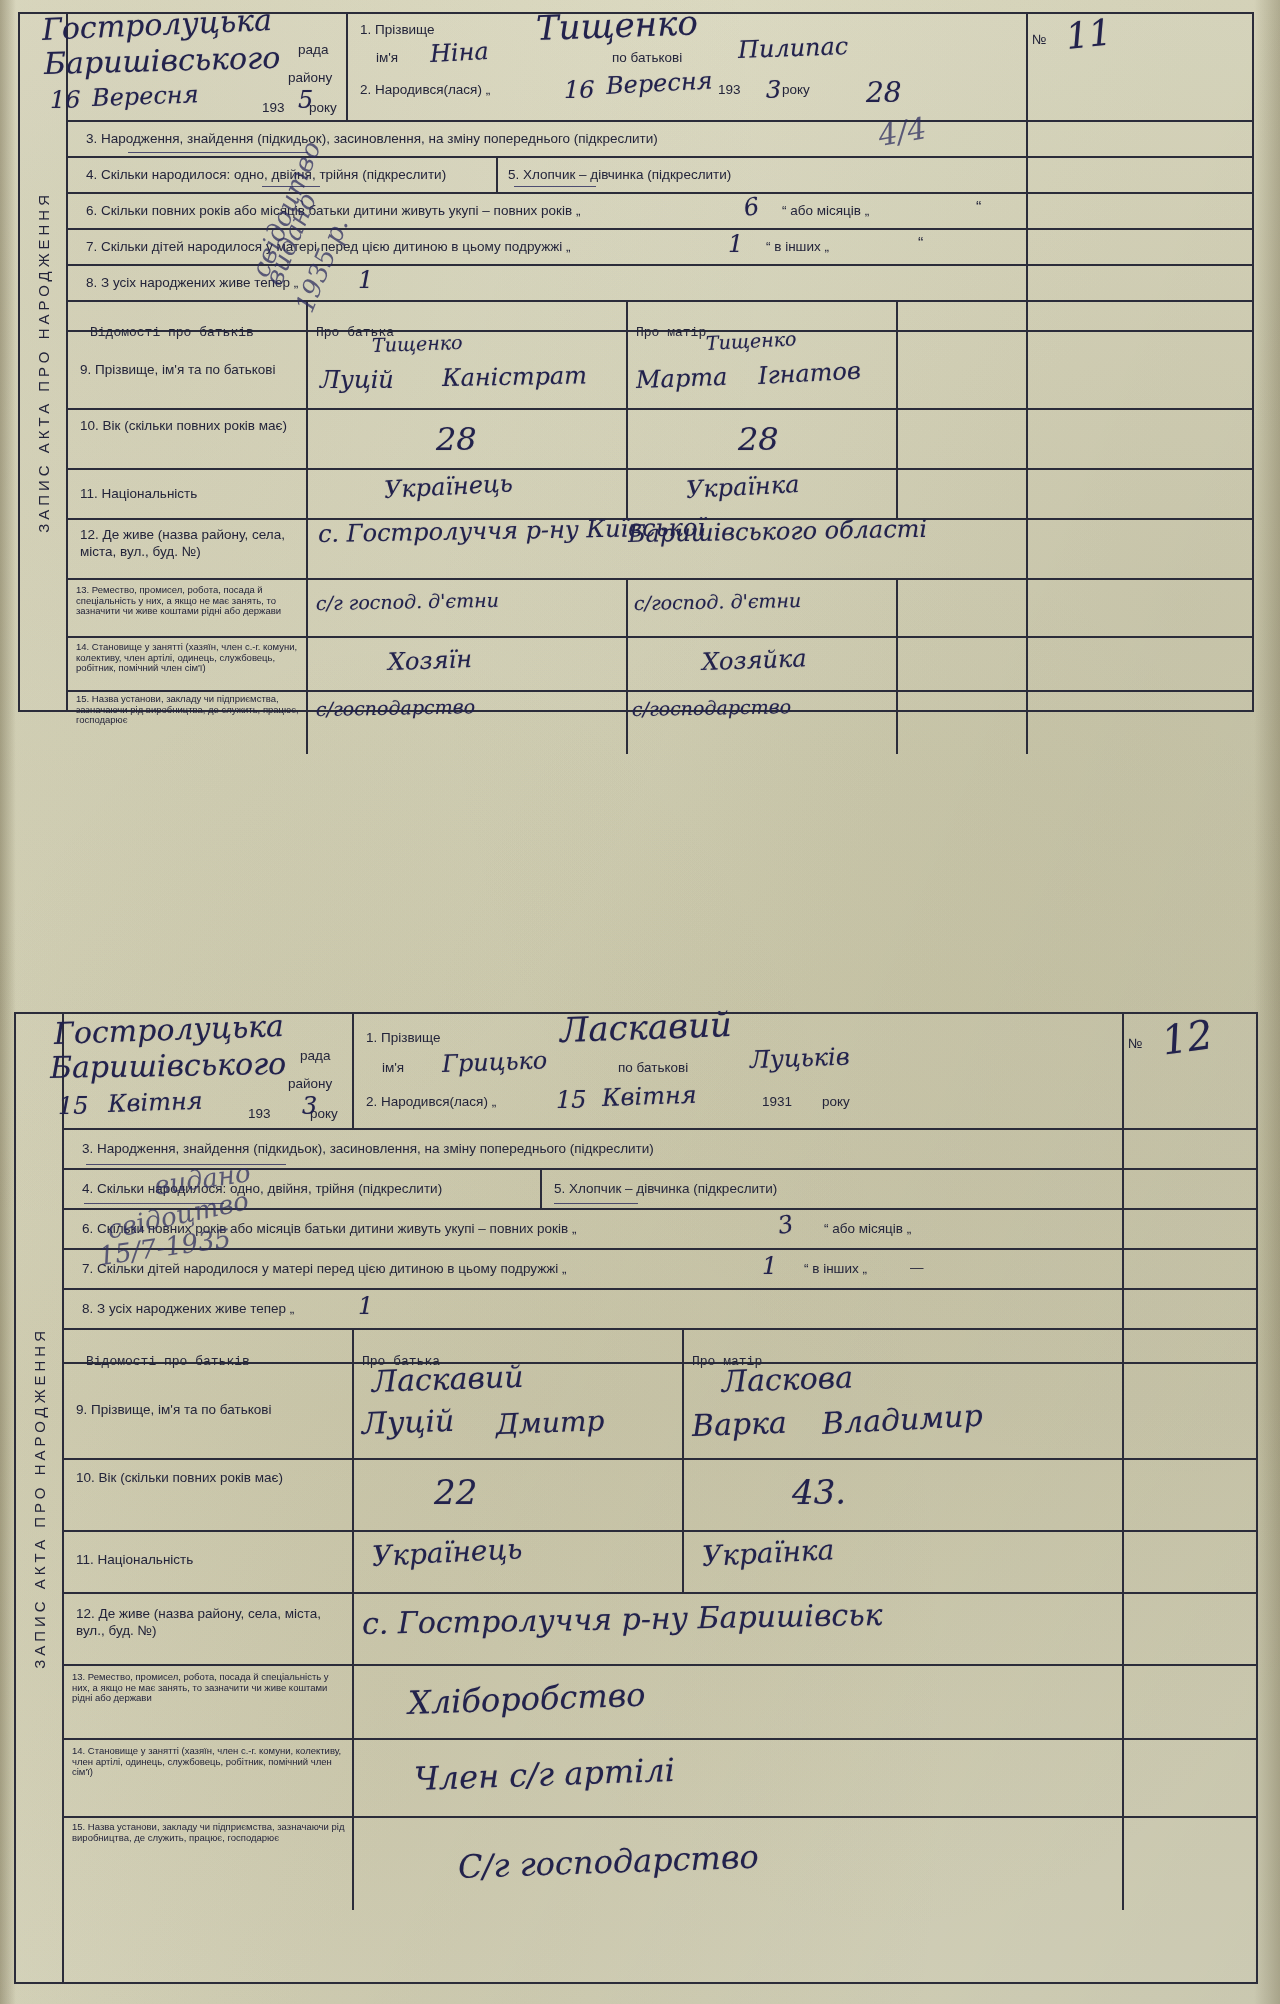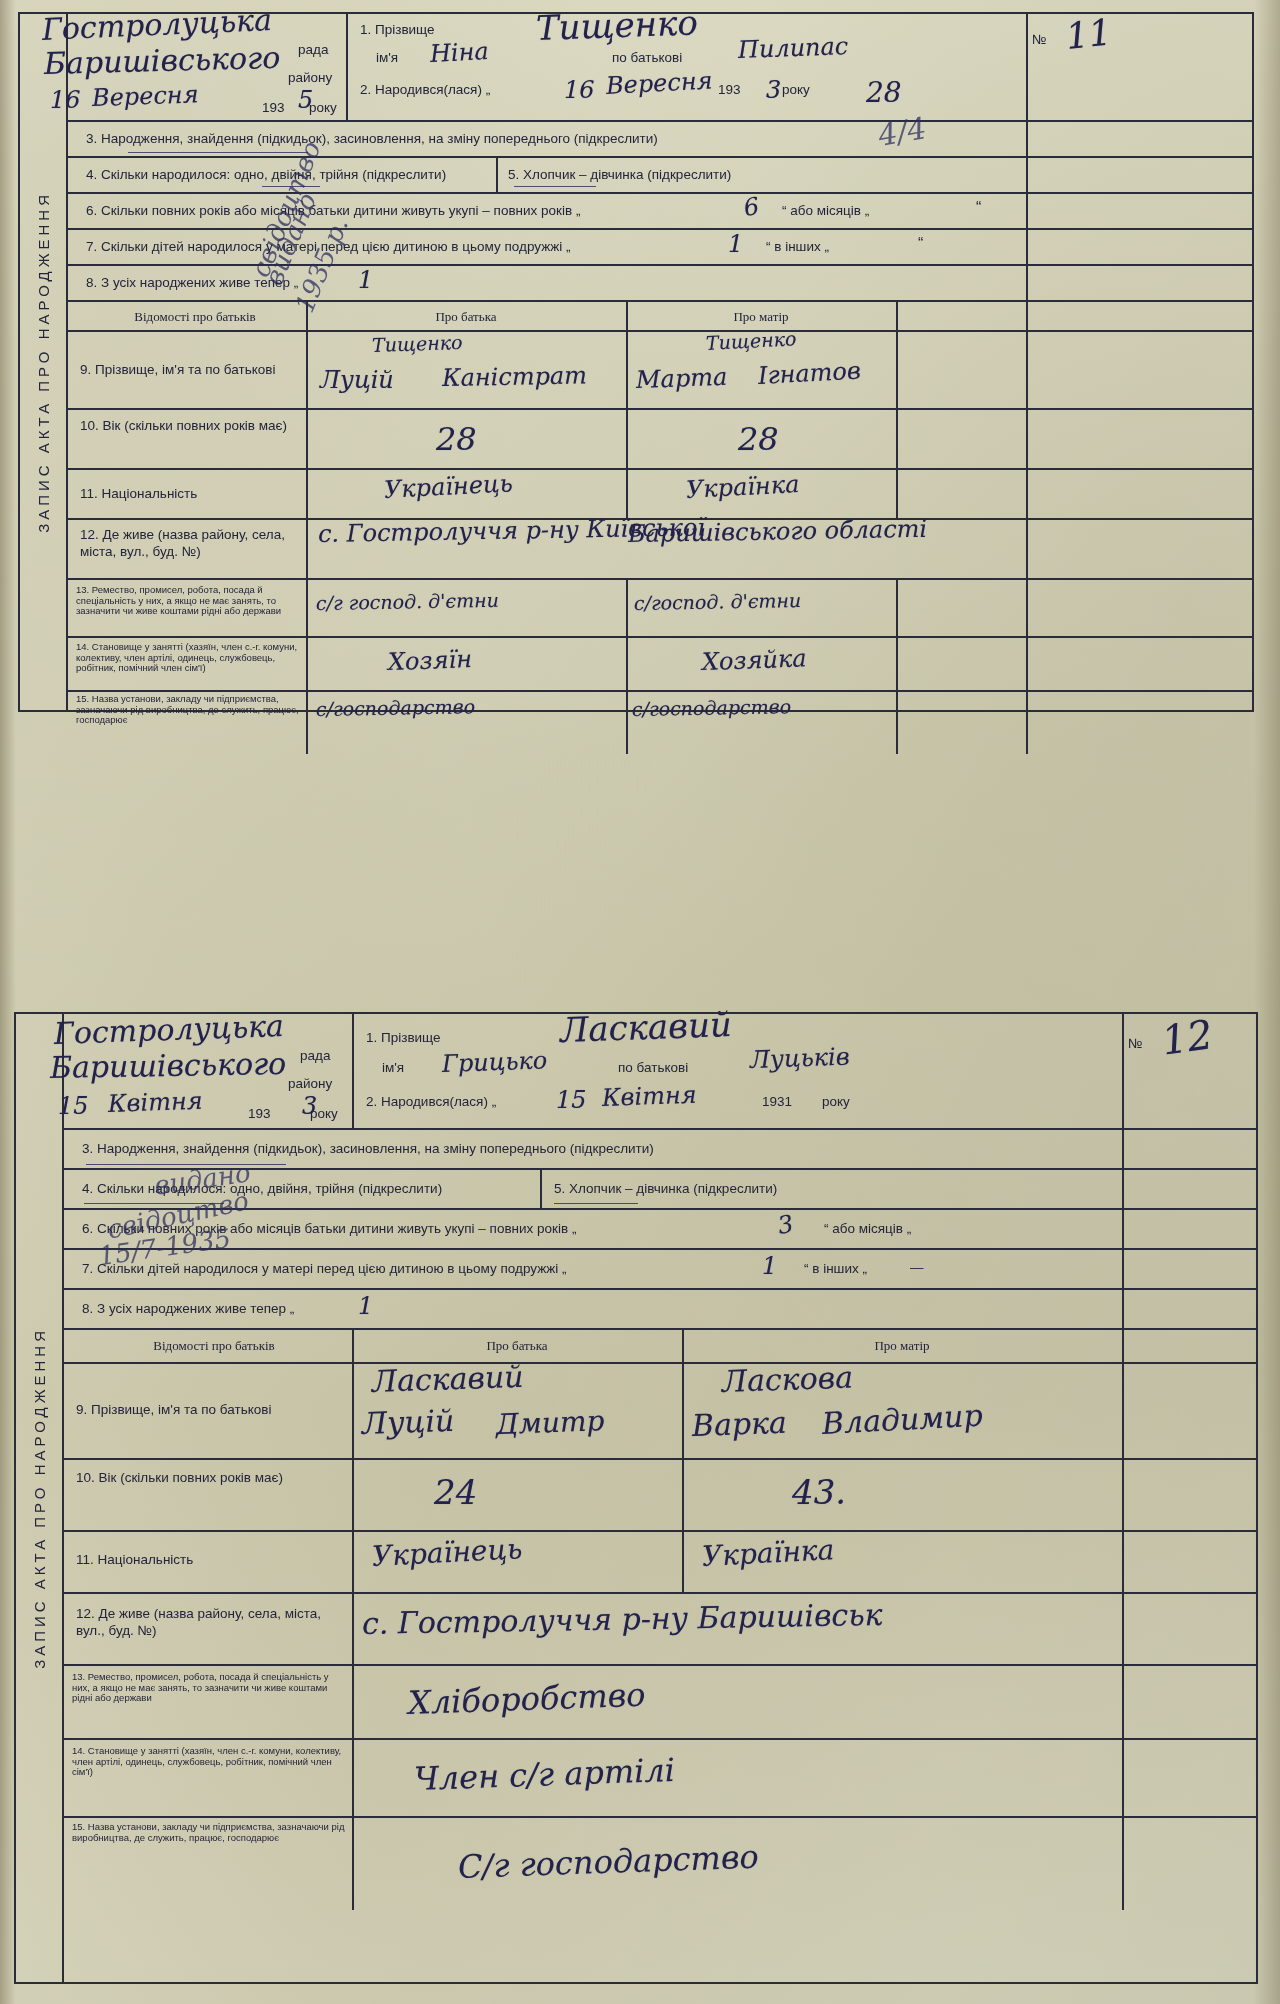--- a/index.html
+++ b/index.html
@@ -72,22 +72,22 @@
   .lbl{
     font-family:"Liberation Sans", sans-serif;
     font-size:13.5px;
     color:#23243a;
     line-height:1.25;
   }
   .lbl.xs{font-size:9.5px;line-height:1.12;}
 
   .cell{position:absolute;box-sizing:border-box;}
   .cellhdr{
-    font-family:Liberation Serif, serif;
-    font-size:13px;text-align:center;color:#23243a;
+    font-family:Liberation Mono, monospace;
+    font-size:13px;text-align:left;color:#23243a;margin-top:16px;
   }
 
   
   .hw{
     position:absolute;
     font-family:"DejaVu Serif", serif;
     font-style:italic;
     color:#22224c;
     white-space:nowrap;
     transform-origin:left center;
@@ -373,21 +373,21 @@
         <div class="hw big" style="left:660px;top:0px;transform:rotate(-2deg);font-size:30px;">Ласкова</div>
         <div class="hw big" style="left:630px;top:44px;transform:rotate(-2deg);font-size:30px;">Варка</div>
         <div class="hw big" style="left:760px;top:42px;transform:rotate(-3deg);font-size:30px;">Владимир</div>
       </div>
 
       <div class="row" style="top:446px;height:72px;">
         <div class="vline" style="left:290px;"></div>
         <div class="vline" style="left:620px;"></div>
         <div class="vline" style="left:1060px;"></div>
         <div class="lbl cell" style="left:14px;top:10px;width:270px;">10. Вік (скільки повних років має)</div>
-        <div class="hw big" style="left:372px;top:12px;font-size:34px;">24</div>
+        <div class="hw big" style="left:372px;top:12px;font-size:34px;">22</div>
         <div class="hw big" style="left:730px;top:12px;font-size:34px;">43.</div>
       </div>
 
       <div class="row" style="top:518px;height:62px;">
         <div class="vline" style="left:290px;"></div>
         <div class="vline" style="left:620px;"></div>
         <div class="vline" style="left:1060px;"></div>
         <div class="lbl cell" style="left:14px;top:20px;">11. Національність</div>
         <div class="hw big" style="left:310px;top:8px;transform:rotate(-3deg);font-size:28px;">Українець</div>
         <div class="hw big" style="left:640px;top:8px;transform:rotate(-3deg);font-size:28px;">Українка</div>

